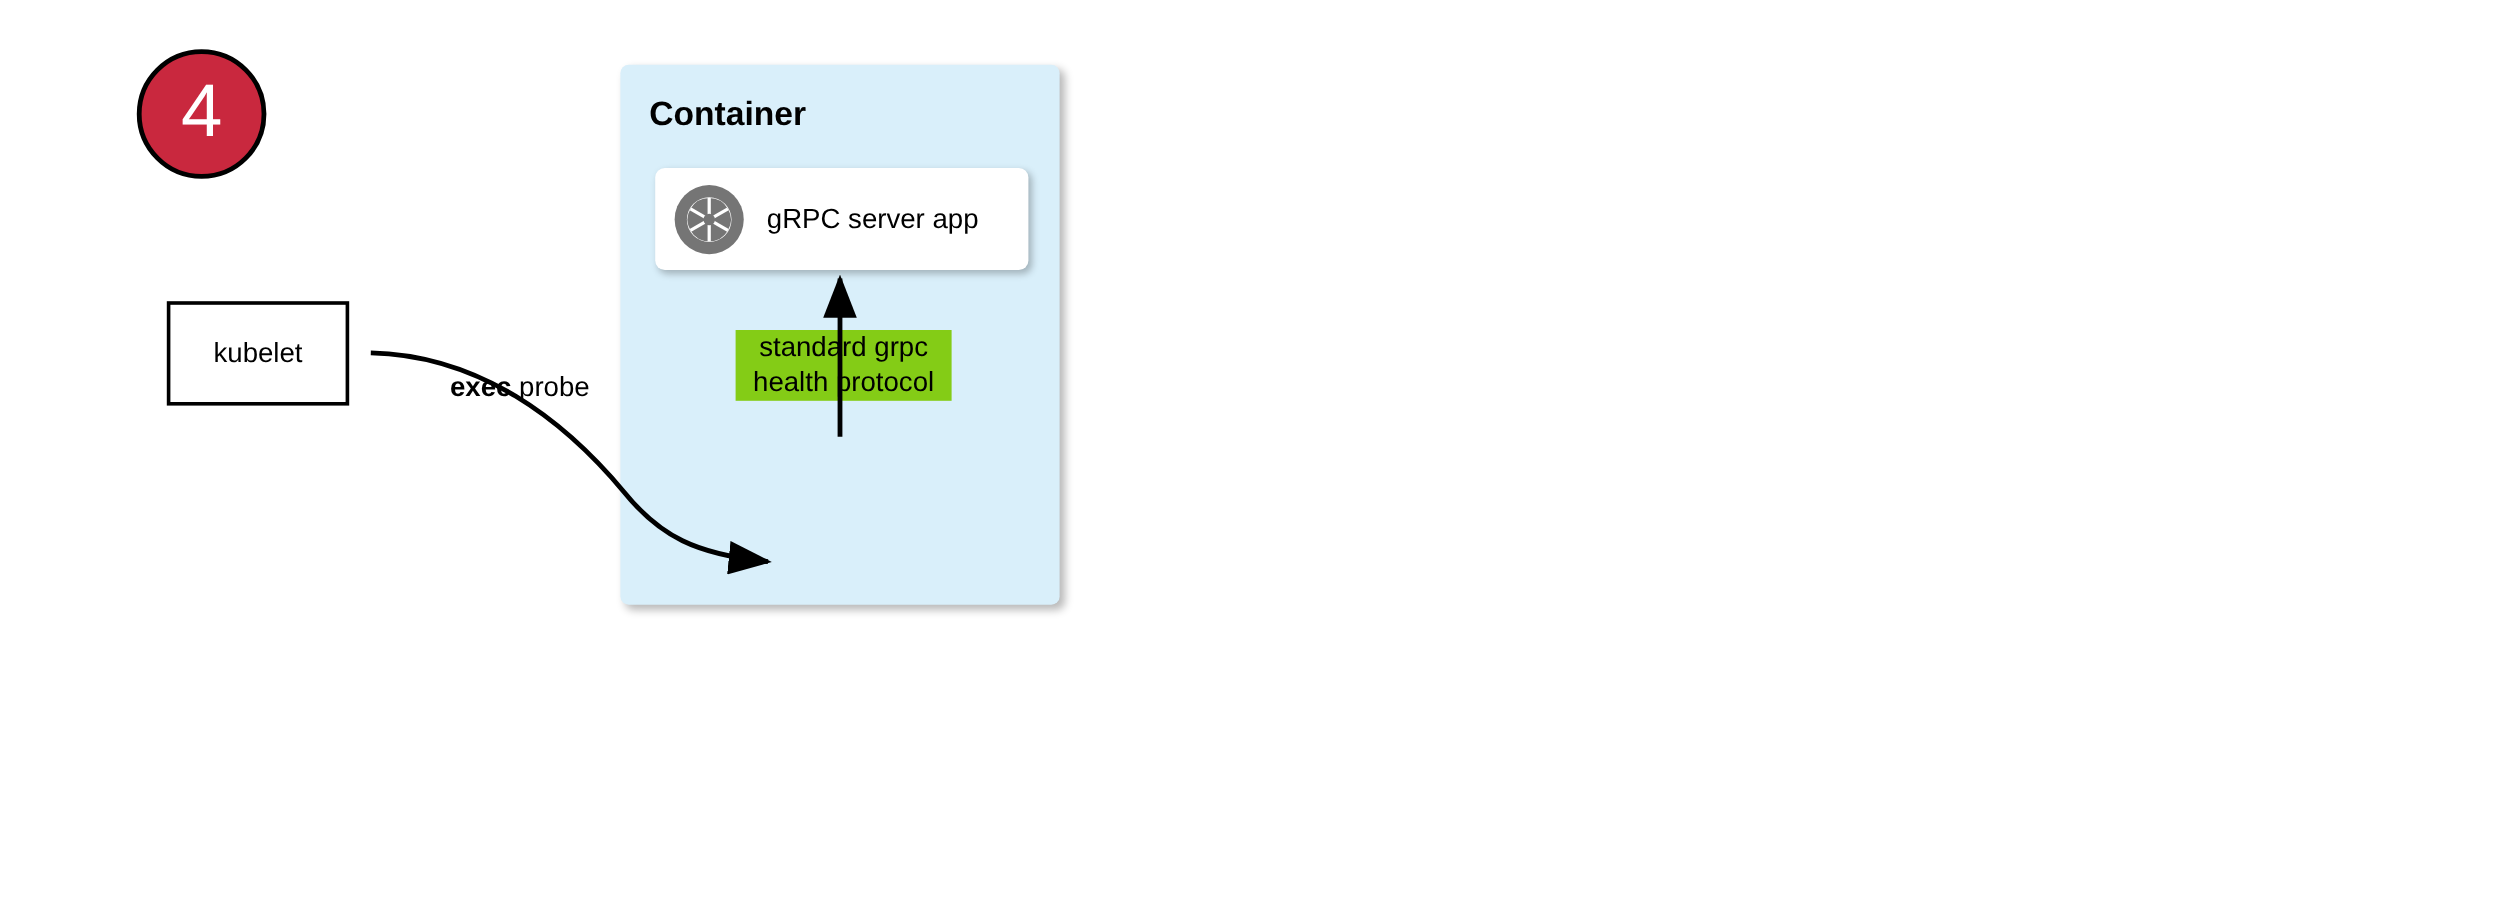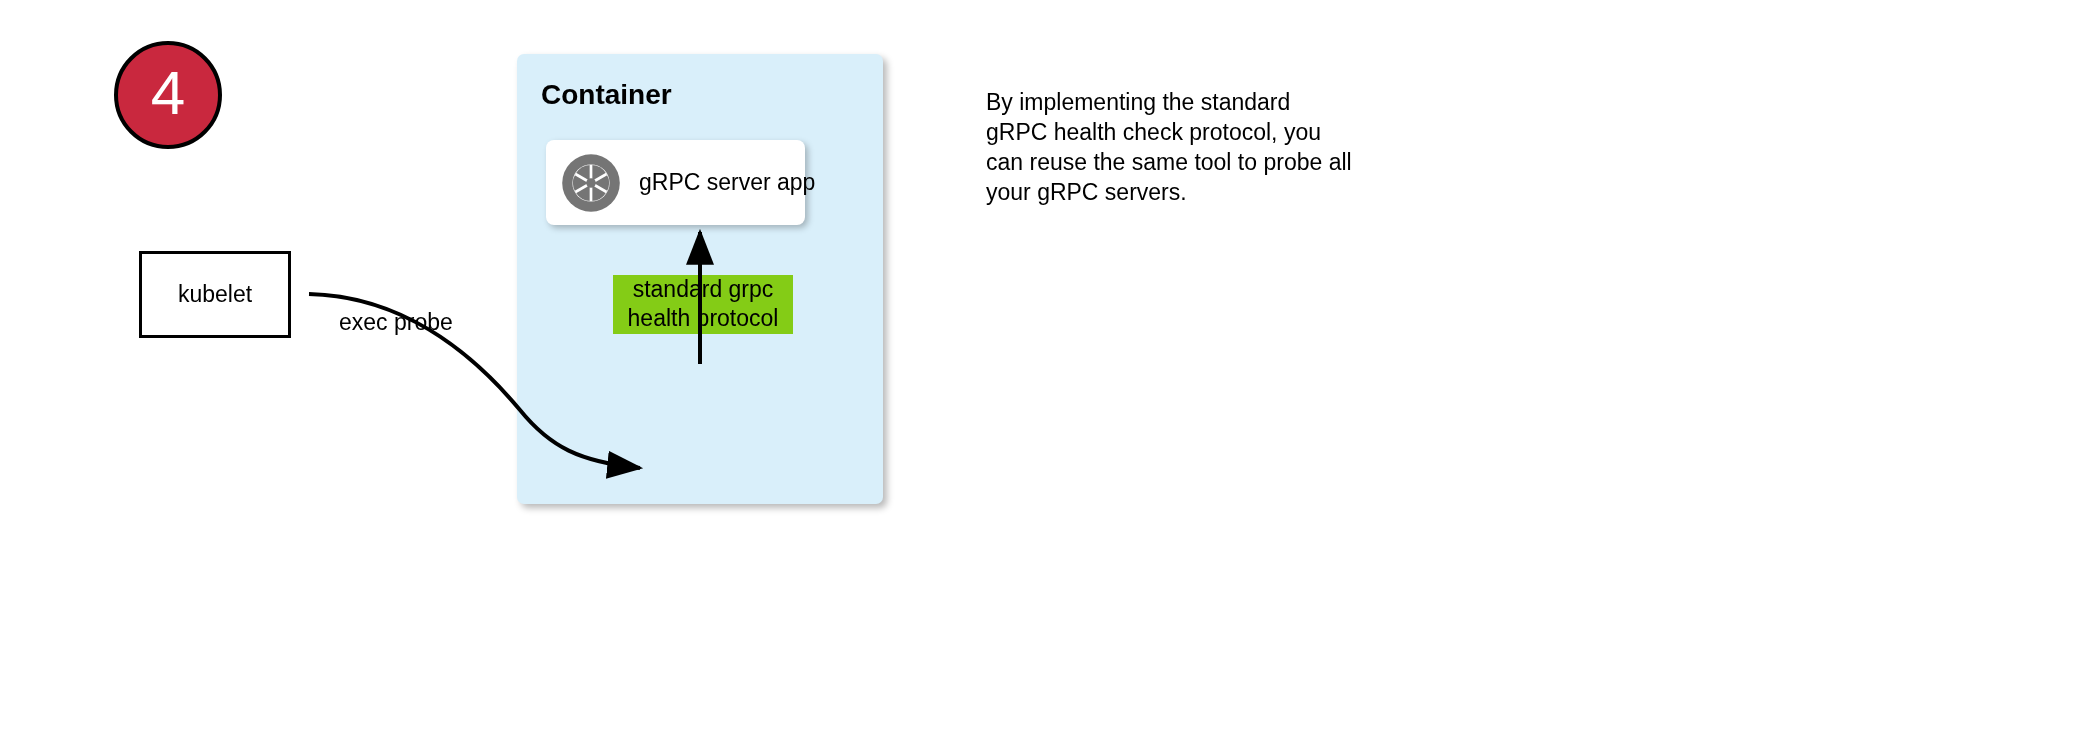--- a/index.html
+++ b/index.html
@@ -65,21 +65,21 @@
     line-height: 1.1;
     white-space: nowrap;
     font-weight: bold;
   }
 
   
   .server-card {
     position: absolute;
     left: 546px;
     top: 140px;
-    width: 259px;
+    width: 311px;
     height: 85px;
     background: #ffffff;
     border-radius: 8px;
     box-shadow: 3px 3px 6px rgba(0,0,0,0.25);
     box-sizing: border-box;
     display: flex;
     align-items: center;
     padding-left: 15px;
   }
   .aperture-icon {
@@ -116,21 +116,21 @@
   
   .exec-probe-label {
     position: absolute;
     left: 337px;
     top: 308px;
     font-size: 23px;
     white-space: nowrap;
     background: #ffffff;
     padding: 1px 2px;
   }
-  .exec-probe-label .bold { font-weight: normal; }
+  .exec-probe-label .bold { font-weight: bold; margin-left: 36px; }
 
   
   .protocol-label {
     position: absolute;
     left: 613px;
     top: 275px;
     width: 180px;
     text-align: center;
     font-size: 23px;
     line-height: 1.28;
@@ -243,20 +243,14 @@
   <div class="exec-probe-label">
     <span class="bold">exec</span><span> probe</span>
   </div>
 
   <div class="protocol-label">
     <div>standard grpc</div>
     <div>health protocol</div>
   </div>
 
 
-  <div class="caption">
-    <div class="caption-line">By implementing the standard</div>
-    <div class="caption-line">gRPC health check protocol, you</div>
-    <div class="caption-line">can reuse the same tool to probe all</div>
-    <div class="caption-line">your gRPC servers.</div>
-  </div>
 
 </div>
 
 </body></html>

